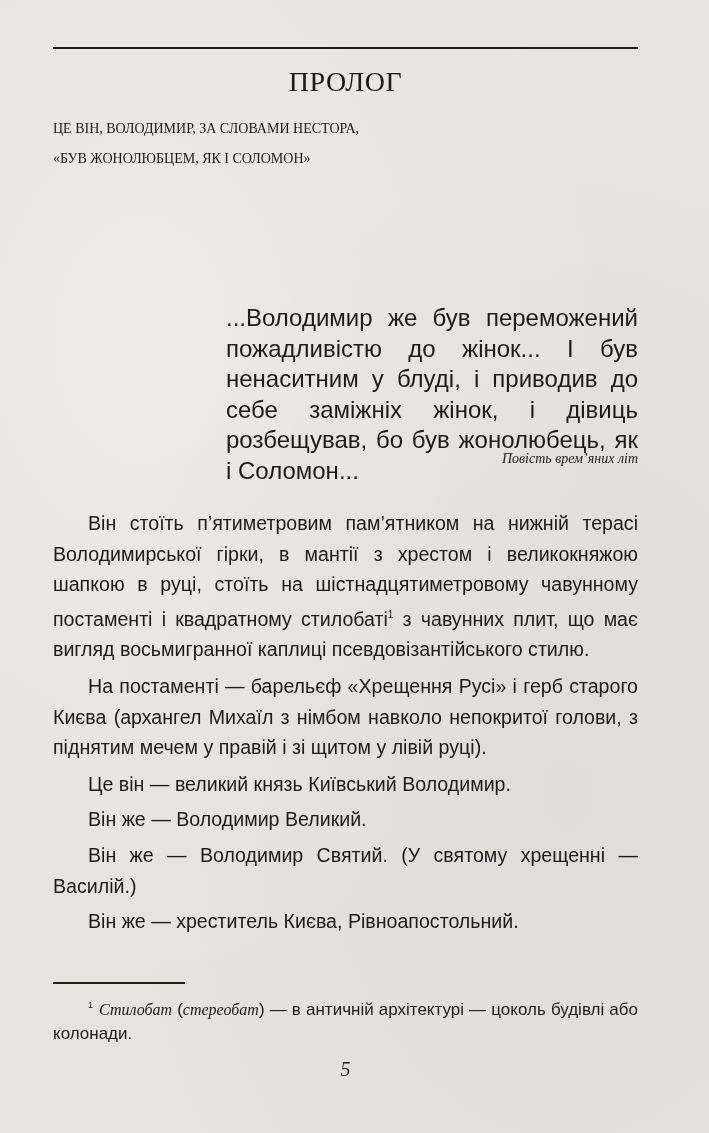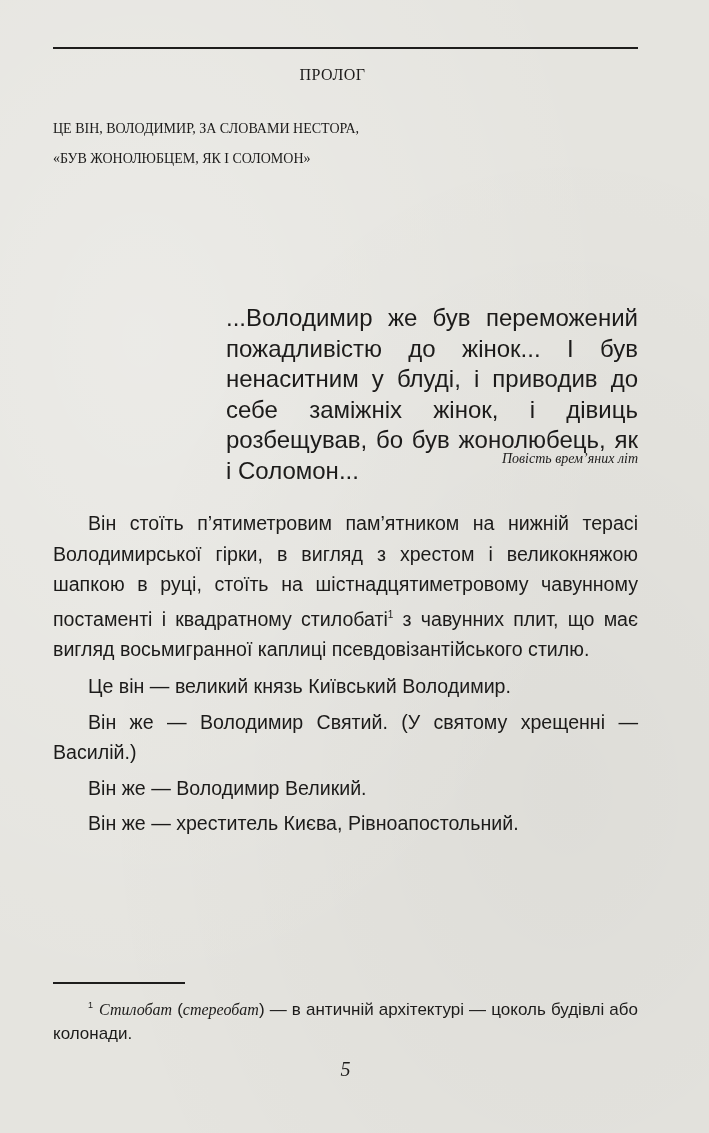--- a/index.html
+++ b/index.html
@@ -27,26 +27,26 @@
   .top-rule {
     position: absolute;
     left: 53px;
     top: 47px;
     width: 585px;
     height: 2px;
     background: #1e1d1c;
   }
   .chapter-title {
     position: absolute;
-    left: 40px;
+    left: 53px;
     width: 585px;
     top: 66px;
     text-align: center;
     font-family: "Liberation Serif", "DejaVu Serif", serif;
-    font-size: 16px;
+    font-size: 28px;
     letter-spacing: 0.5px;
   }
   .chapter-subtitle {
     position: absolute;
     left: 53px;
     width: 585px;
     top: 114px;
     text-align: left;
     font-family: "Liberation Serif", "DejaVu Serif", serif;
     font-size: 14px;
@@ -144,24 +144,25 @@
 
   <div class="chapter-subtitle">
     <div>ЦЕ ВІН, ВОЛОДИМИР, ЗА СЛОВАМИ НЕСТОРА,</div>
     <div>«БУВ ЖОНОЛЮБЦЕМ, ЯК І СОЛОМОН»</div>
   </div>
 
   <div class="epigraph">...Володимир же був переможений пожадливістю до жінок... І був ненаситним у блуді, і приводив до себе заміжніх жінок, і дівиць розбещував, бо був жонолюбець, як і Соломон...</div>
   <div class="epigraph-source">Повість врем’яних літ</div>
 
   <div class="body-text">
-    <p><span>Він стоїть п’ятиметровим пам’ятником на нижній терасі Володимирської гірки, в вигляд з хрестом і великокняжою шапкою в руці, стоїть на шістнадцятиметровому чавунному постаменті і квадратному стилобаті</span><sup class="fn">1</sup><span> з чавунних плит, що має вигляд восьмигранної каплиці псевдовізантійського стилю.</span></p>
+    <p><span>Він стоїть п’ятиметровим пам’ятником на нижній терасі Володимирської гірки, в мантії з хрестом і великокняжою шапкою в руці, стоїть на шістнадцятиметровому чавунному постаменті і квадратному стилобаті</span><sup class="fn">1</sup><span> з чавунних плит, що має вигляд восьмигранної каплиці псевдовізантійського стилю.</span></p>
+    <p>На постаменті — барельєф «Хрещення Русі» і герб старого Києва (архангел Михаїл з німбом навколо непокритої голови, з піднятим мечем у правій і зі щитом у лівій руці).</p>
     <p class="tight">Це він — великий князь Київський Володимир.</p>
+    <p class="tight">Він же — Володимир Великий.</p>
     <p class="tight">Він же — Володимир Святий. (У святому хрещенні — Василій.)</p>
-    <p class="tight">Він же — Володимир Великий.</p>
     <p class="tight">Він же — хреститель Києва, Рівноапостольний.</p>
   </div>
 
   <div class="footnote-rule"></div>
 
   <div class="footnote"><span class="fn-mark">1</span><em>Стилобат</em> (<em>стереобат</em>)<span> — в античній архітектурі — цоколь будівлі або колонади.</span></div>
 
   <div class="page-number">5</div>
 
 </div>

